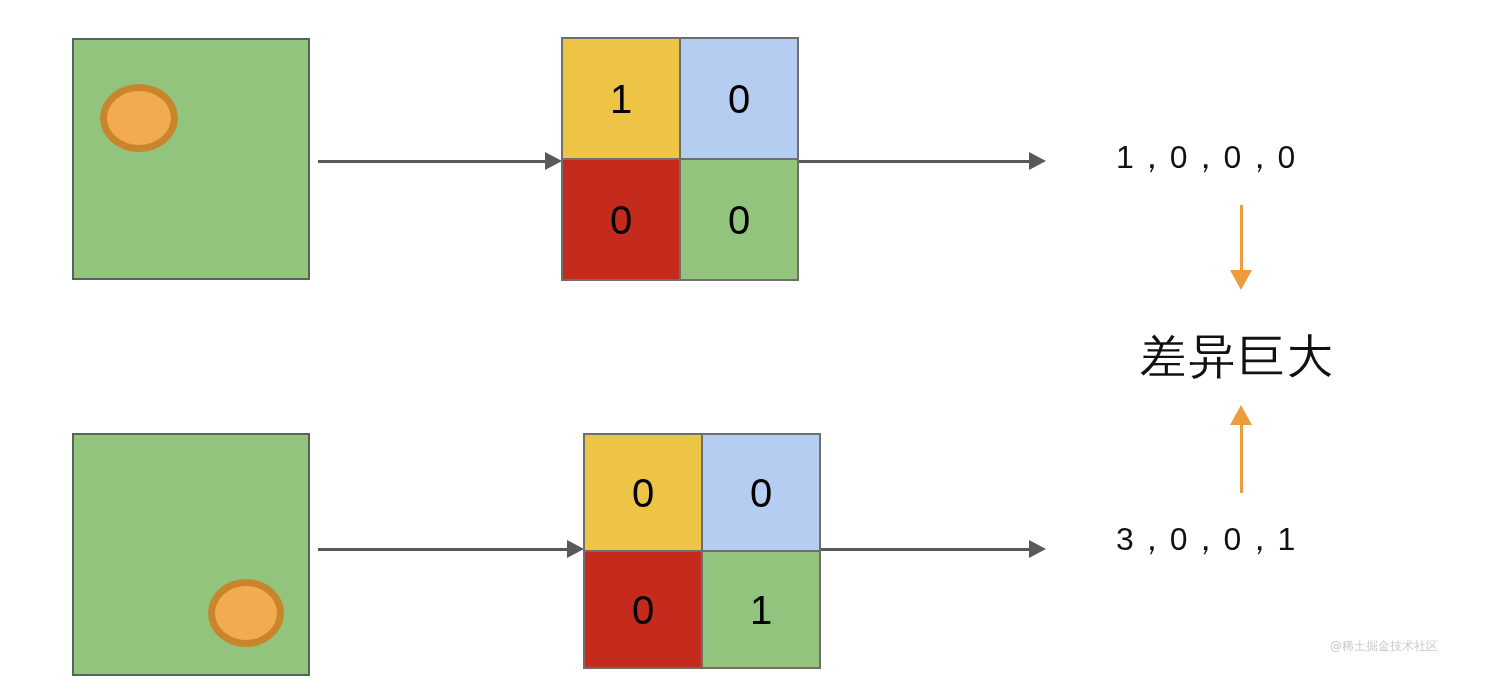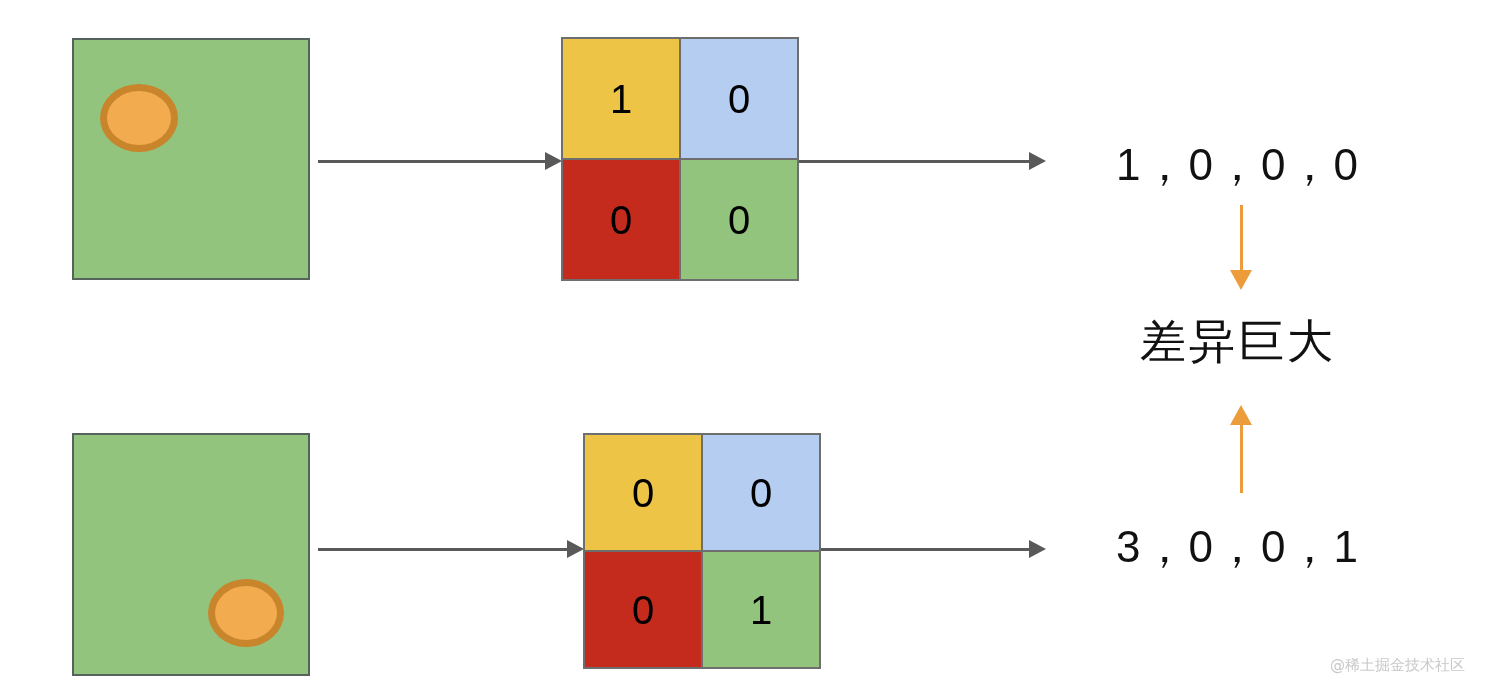--- a/index.html
+++ b/index.html
@@ -99,42 +99,41 @@
     border-left: 11px solid transparent;
     border-right: 11px solid transparent;
     border-bottom: 20px solid #ed9c3c;
     flex: 0 0 auto;
     margin-bottom: -1px;
   }
 
   
   .vec-text {
     position: absolute;
-    font-size: 44px;
+    font-size: 32px;
     color: #111111;
     letter-spacing: 2px;
     white-space: nowrap;
     font-family: "Liberation Sans", "DejaVu Sans", sans-serif;
   }
   .conclusion {
     position: absolute;
     font-size: 46px;
     font-weight: 500;
     color: #111111;
     white-space: nowrap;
     letter-spacing: 3px;
     font-family: "DejaVu Sans", "Liberation Sans", sans-serif;
   }
   .watermark {
     position: absolute;
-    font-size: 15px;
+    font-size: 12px;
     color: #c9c9c9;
     white-space: nowrap;
     font-family: "DejaVu Sans", "Liberation Sans", sans-serif;
-    margin-top: 18px;
   }
 </style>
 </head>
 <body>
 
 <div id="stage">
 
   <div class="img-square" style="left:72px; top:38px; width:238px; height:242px;">
     <div class="blob" style="left:26px; top:44px; width:78px; height:68px;"></div>
   </div>
@@ -156,21 +155,21 @@
     <div class="head"></div>
   </div>
 
   <div class="vec-text" style="left:1116px; top:136px;">1，0，0，0</div>
 
   <div class="v-arrow" style="left:1230px; top:205px; height:85px;">
     <div class="shaft"></div>
     <div class="head-down"></div>
   </div>
 
-  <div class="conclusion" style="left:1140px; top:311px;">差异巨大</div>
+  <div class="conclusion" style="left:1140px; top:326px;">差异巨大</div>
 
   <div class="v-arrow" style="left:1230px; top:405px; height:88px;">
     <div class="head-up"></div>
     <div class="shaft"></div>
   </div>
 
   <div class="img-square" style="left:72px; top:433px; width:238px; height:243px;">
     <div class="blob" style="left:134px; top:144px; width:76px; height:68px;"></div>
   </div>
 

